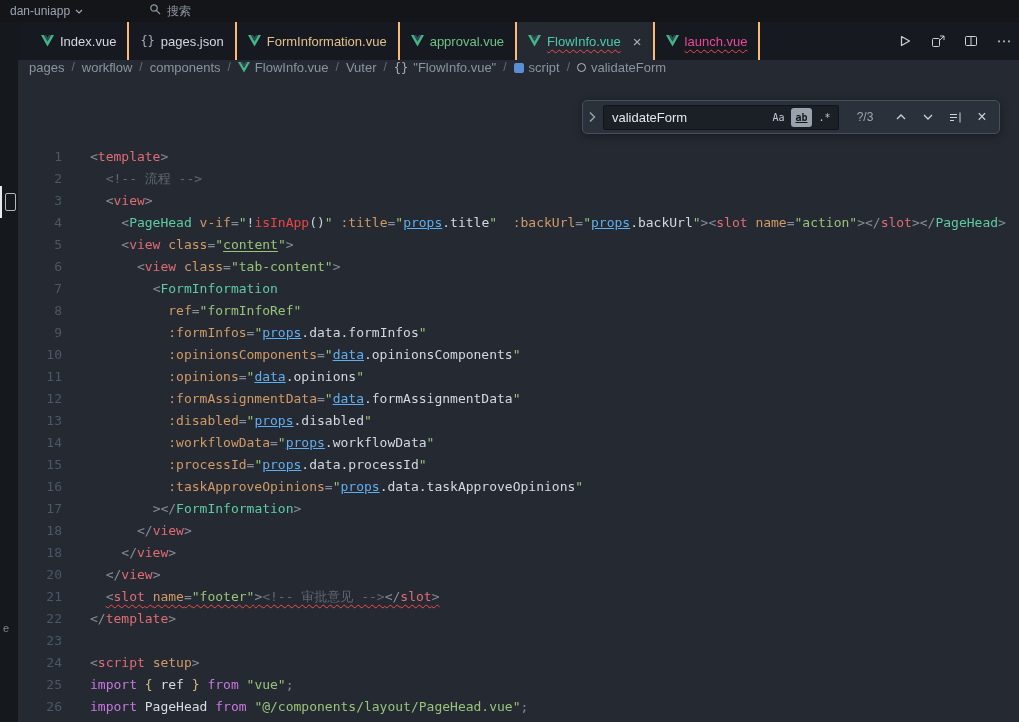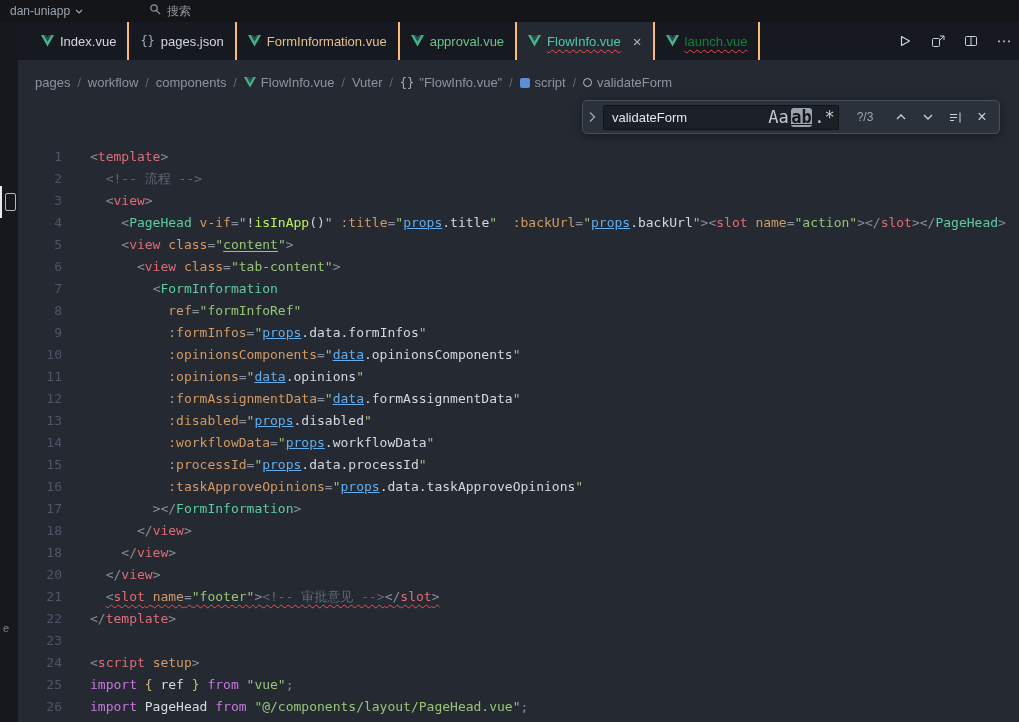--- a/index.html
+++ b/index.html
@@ -23,62 +23,62 @@
 
   
   .tabbar { height:38px; background:#16191f; display:flex; align-items:stretch; padding-left:12px; position:relative; flex:0 0 auto; }
   .tab { display:flex; align-items:center; gap:6px; padding:0 11px; font-size:13px; color:#9099a4; border-right:2px solid #fdba74; cursor:pointer; white-space:nowrap; }
   .tab.active { background:#252a32; }
   .tab-label { }
   .c-default { color:#d2d7e0; }
   .c-mod { color:#e2c08d; }
   .c-add { color:#6fc28a; }
   .c-active { color:#4ec9a8; }
-  .c-err { color:#15803d; }
+  .c-err { color:#ec4899; }
   .d-wavy { text-decoration-line:underline; text-decoration-style:wavy; text-decoration-color:#f14c4c; text-decoration-thickness:1px; text-underline-offset:3px; }
   .d-under { text-decoration-line:underline; text-underline-offset:2px; }
   .tab .close { margin-left:6px; color:#aeb4bf; font-size:15px; line-height:1; cursor:pointer; }
   .json-braces { color:#a6adb8; font-size:12px; font-family:"DejaVu Sans Mono",monospace; }
   .tabbar-actions { position:absolute; right:6px; top:0; height:38px; display:flex; align-items:center; gap:15px; }
   .action-btn { display:flex; align-items:center; justify-content:center; width:18px; height:18px; cursor:pointer; color:#c9d1d9; font-size:15px; }
 
   
-  .breadcrumbs { height:30px; display:flex; align-items:flex-end; gap:7px; padding-left:17px; font-size:13px; color:#8b949e; background:#252a32; flex:0 0 auto; }
+  .breadcrumbs { height:30px; display:flex; align-items:flex-start; gap:7px; padding-left:11px; font-size:13px; color:#8b949e; background:#252a32; flex:0 0 auto; }
   .crumb { display:flex; align-items:center; gap:5px; cursor:pointer; }
   .crumb-sep { color:#646c76; font-size:12px; }
   .sym-script { width:10px; height:10px; border-radius:2px; background:#5a8fd6; display:inline-block; }
   .sym-method { width:9px; height:9px; border-radius:50%; border:1.2px solid #b7bfc9; display:inline-block; }
 
   
   .editor { position:relative; flex:1; overflow:hidden; background:#252a32; }
   .code { padding-top:56px; font-family:"DejaVu Sans Mono","Liberation Mono",monospace; font-size:13px; line-height:22px; }
   .code-line { display:flex; height:22px; }
   .gutter { width:44px; text-align:right; color:#4d5666; flex:0 0 auto; user-select:none; }
   .code-content { padding-left:28px; white-space:pre; }
 
   .t-pun { color:#858c98; }
   .t-tag { color:#e06c75; }
   .t-comp { color:#5ecba1; }
   .t-attr { color:#d19a66; }
   .t-str { color:#98c379; }
   .t-var { color:#61aeee;text-decoration:underline; }
-  .t-fn { color:#bef264; }
+  .t-fn { color:#ef4444; }
   .t-prop { color:#d2d8e0; }
   .t-kw { color:#c678dd; }
   .t-com { color:#5f6672; }
   .t-txt { color:#c9d1d9; }
   .t-brk { color:#d5ba7d; }
   .t-plain { color:#d7dce2; }
 
   
   .find-widget { position:absolute; top:10px; right:19px; height:34px; background:#2b313a; border:1px solid #464f5b; border-radius:5px; display:flex; align-items:center; padding:0 7px 0 5px; gap:7px; box-shadow:0 2px 8px rgba(0,0,0,.4); font-size:13px; }
   .fw-collapse { color:#9da5b0; cursor:pointer; display:flex; align-items:center; }
   .find-input { display:flex; align-items:center; background:#1b1f26; border:1px solid #11141b; height:25px; padding:0 3px 0 8px; width:236px; border-radius:2px; cursor:text; }
   .find-query { flex:1; color:#e3e8ee; }
-  .toggle { min-width:21px; height:19px; display:flex; align-items:center; justify-content:center; border-radius:3px; color:#c3cad3; font-size:17px; margin-left:2px; cursor:pointer; font-family:"DejaVu Sans Mono",monospace; }
+  .toggle { min-width:21px; height:19px; display:flex; align-items:center; justify-content:center; border-radius:3px; color:#c3cad3; font-size:10px; margin-left:2px; cursor:pointer; font-family:"DejaVu Sans Mono",monospace; }
   .toggle.on { background:#9aa3ad; color:#14171c; font-weight:bold;justify-content:center; }
   .toggle .ww { text-decoration:underline; }
   .find-results { color:#9da5b0; font-size:12px; margin:0 4px; min-width:30px; text-align:center; }
   .widget-btn { width:20px; height:22px; display:flex; align-items:center; justify-content:center; color:#c9d1d9; cursor:pointer; }
   .fw-close { font-size:16px; line-height:1; }
 </style>
 </head>
 <body>
 
 <div class="app">

